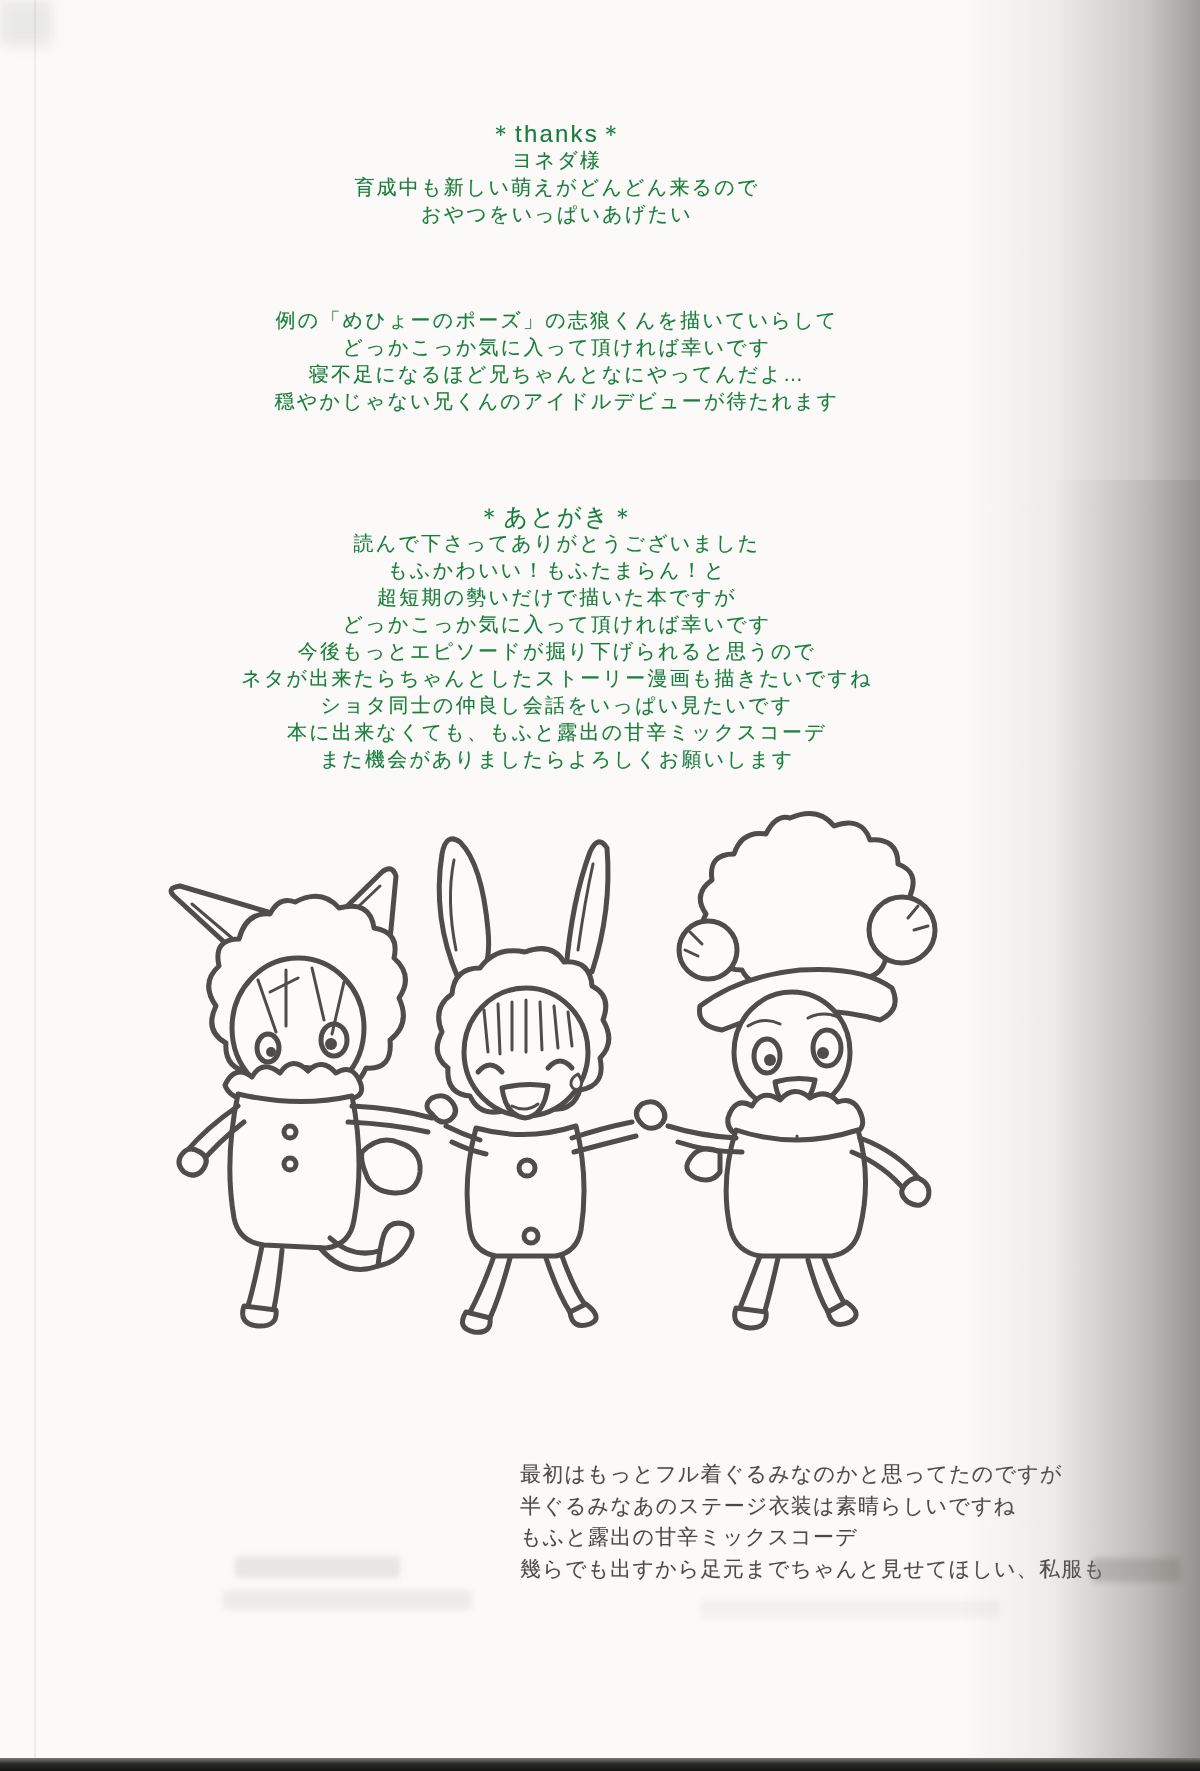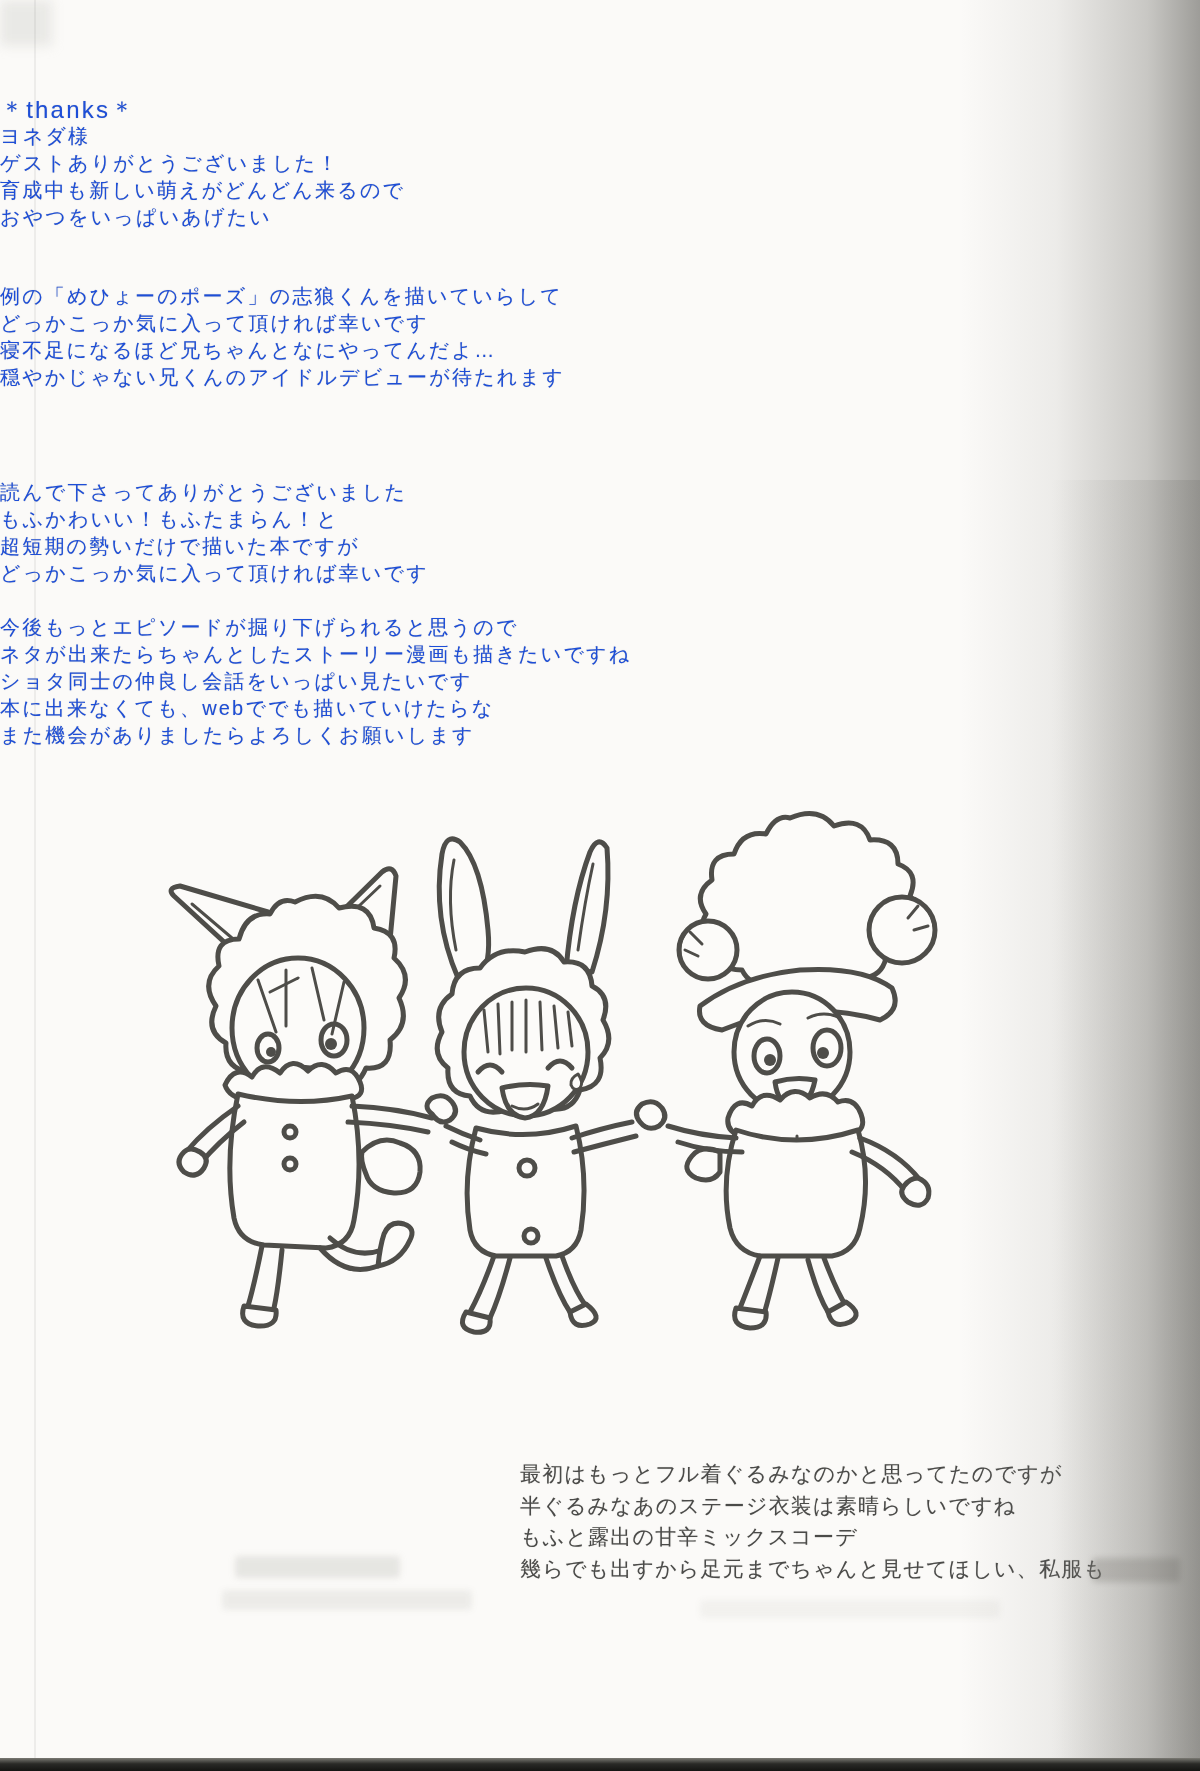--- a/index.html
+++ b/index.html
@@ -7,23 +7,24 @@
     position:relative;
     width:1200px;height:1771px;
     background:#fbfaf8;
     overflow:hidden;
     font-family:"Liberation Sans","DejaVu Sans",sans-serif;
     margin:0 auto;
   }
   
   .tb{
     position:absolute;left:0;width:1114px;
-    text-align:left;
-    color:#1d4ed8;
+    text-align:center;
+    color:#15803d;
     text-shadow:0 0 1px rgba(90,90,86,.35);
+    margin-top:24px;
   }
   .tb .line{
     font-size:20px;line-height:27px;height:27px;
     letter-spacing:2.2px;white-space:nowrap;
   }
   .tb .heading{font-size:24px;letter-spacing:2.2px;}
   
   .caption{
     position:absolute;left:520px;top:1458px;
     text-align:left;color:#4a4a48;
@@ -79,44 +80,44 @@
   .g4{left:700px;top:1600px;width:300px;height:18px;opacity:.45;}
 </style>
 </head>
 <body>
 
 <div class="page">
 
   <section class="tb" style="top:96px">
     <div class="line heading">＊thanks＊</div>
     <div class="line">ヨネダ様</div>
-    <div class="line">ゲストありがとうございました！</div>
     <div class="line">育成中も新しい萌えがどんどん来るので</div>
     <div class="line">おやつをいっぱいあげたい</div>
   </section>
 
   <section class="tb" style="top:283px">
     <div class="line">例の「めひょーのポーズ」の志狼くんを描いていらして</div>
     <div class="line">どっかこっか気に入って頂ければ幸いです</div>
     <div class="line">寝不足になるほど兄ちゃんとなにやってんだよ…</div>
     <div class="line">穏やかじゃない兄くんのアイドルデビューが待たれます</div>
   </section>
 
   <section class="tb" style="top:479px">
+    <div class="line heading">＊あとがき＊</div>
     <div class="line">読んで下さってありがとうございました</div>
     <div class="line">もふかわいい！もふたまらん！と</div>
     <div class="line">超短期の勢いだけで描いた本ですが</div>
     <div class="line">どっかこっか気に入って頂ければ幸いです</div>
   </section>
 
   <section class="tb" style="top:614px">
     <div class="line">今後もっとエピソードが掘り下げられると思うので</div>
     <div class="line">ネタが出来たらちゃんとしたストーリー漫画も描きたいですね</div>
     <div class="line">ショタ同士の仲良し会話をいっぱい見たいです</div>
-    <div class="line">本に出来なくても、webででも描いていけたらな</div>
+    <div class="line">本に出来なくても、もふと露出の甘辛ミックスコーデ</div>
     <div class="line">また機会がありましたらよろしくお願いします</div>
   </section>
 
   <svg class="art" viewBox="0 0 820 540" aria-hidden="true">
 
     <g>
 
       <path class="fill" d="M222,352 Q240,334 260,343 Q282,350 280,372 Q277,394 254,393 Q231,391 226,374 Q220,360 222,352 Z"></path>
 
       <path class="fill" d="M95,152 L34,96 Q26,88 40,86 L128,112 Z"></path>

